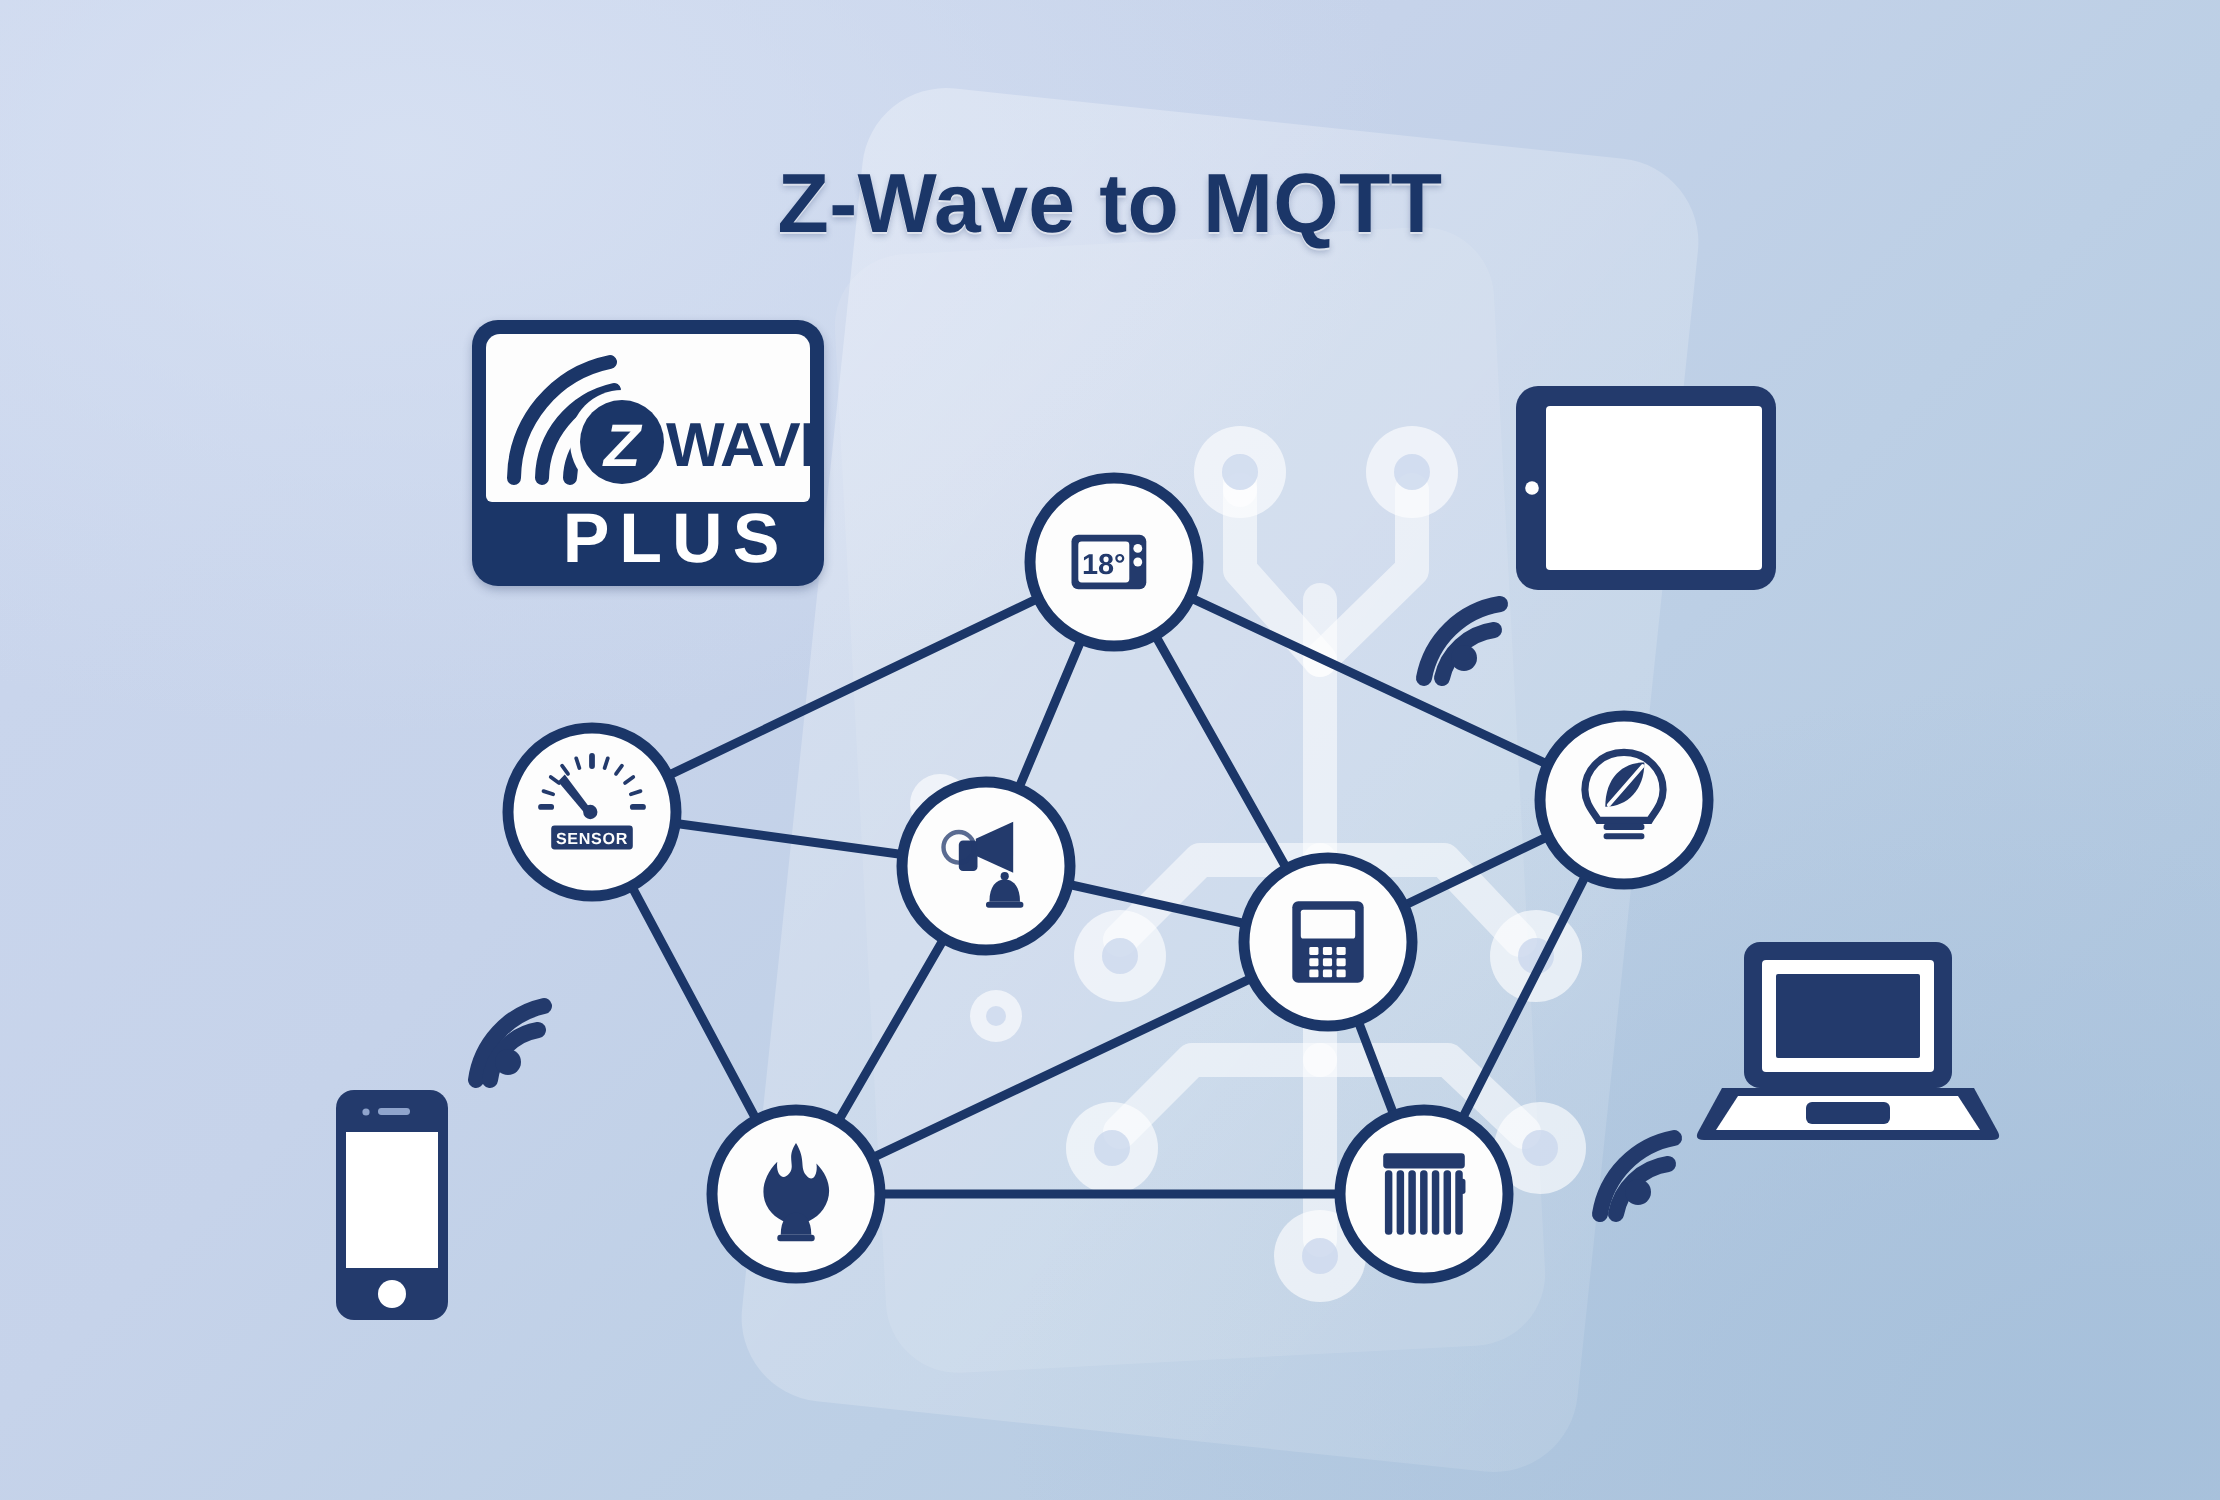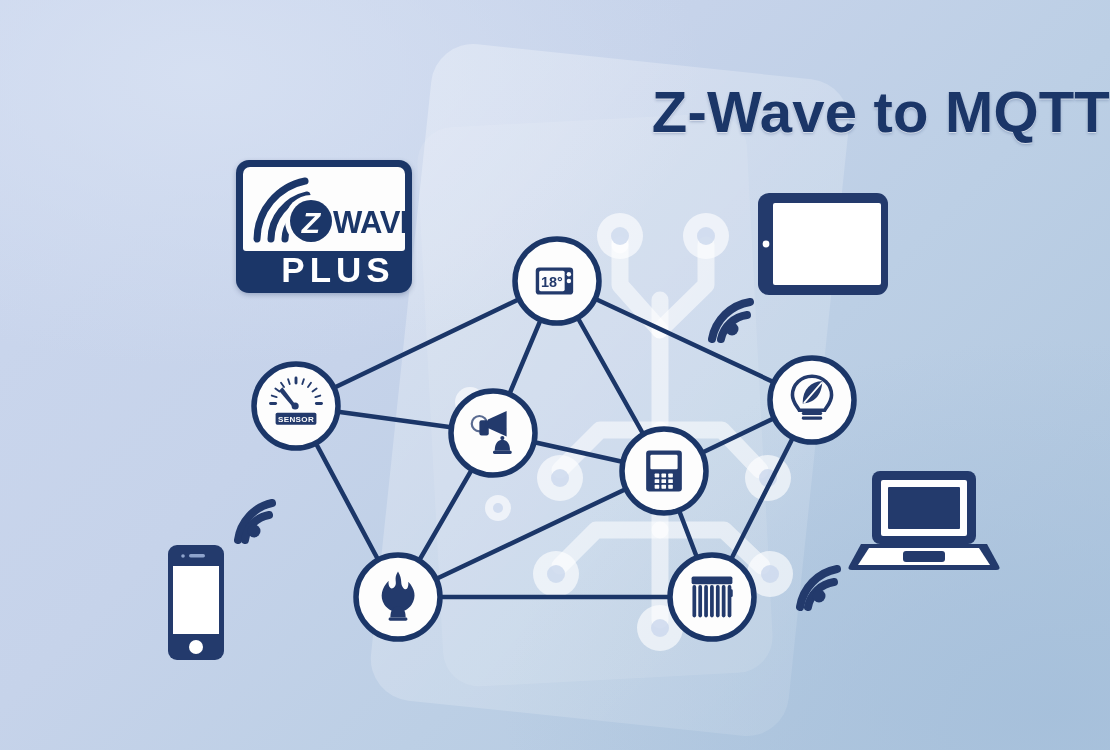--- a/index.html
+++ b/index.html
@@ -12,22 +12,22 @@
   #stage{
     position:relative;width:1110px;height:750px;overflow:hidden;
     background:
       radial-gradient(ellipse 70% 60% at 18% 10%, rgba(214,224,242,.95) 0%, rgba(214,224,242,0) 65%),
       radial-gradient(ellipse 80% 80% at 95% 95%, rgba(166,192,219,.95) 0%, rgba(166,192,219,0) 62%),
       linear-gradient(135deg,#ccd7ee 0%, #c6d3ea 38%, #bccfe5 62%, #aec5dd 100%);
   }
   
   .bg-layer{position:absolute;inset:0;pointer-events:none;}
   #pagetitle{
-    position:absolute;left:0;right:0;top:78px;text-align:right;
-    font-size:58px;font-weight:bold;letter-spacing:.2px;
+    position:absolute;left:0;right:0;top:78px;text-align:center;
+    font-size:42px;font-weight:bold;letter-spacing:.2px;
     color:#1b3668;
     text-shadow:0 1px 0 rgba(255,255,255,.55), 0 2px 3px rgba(40,62,110,.28);
     white-space:nowrap;
   }
   
   #zwlogo{
     position:absolute;left:236px;top:160px;width:176px;height:133px;
     background:#1b3668;border-radius:13px;
     box-shadow:0 2px 5px rgba(35,55,100,.30);
     padding:0;box-sizing:border-box;

